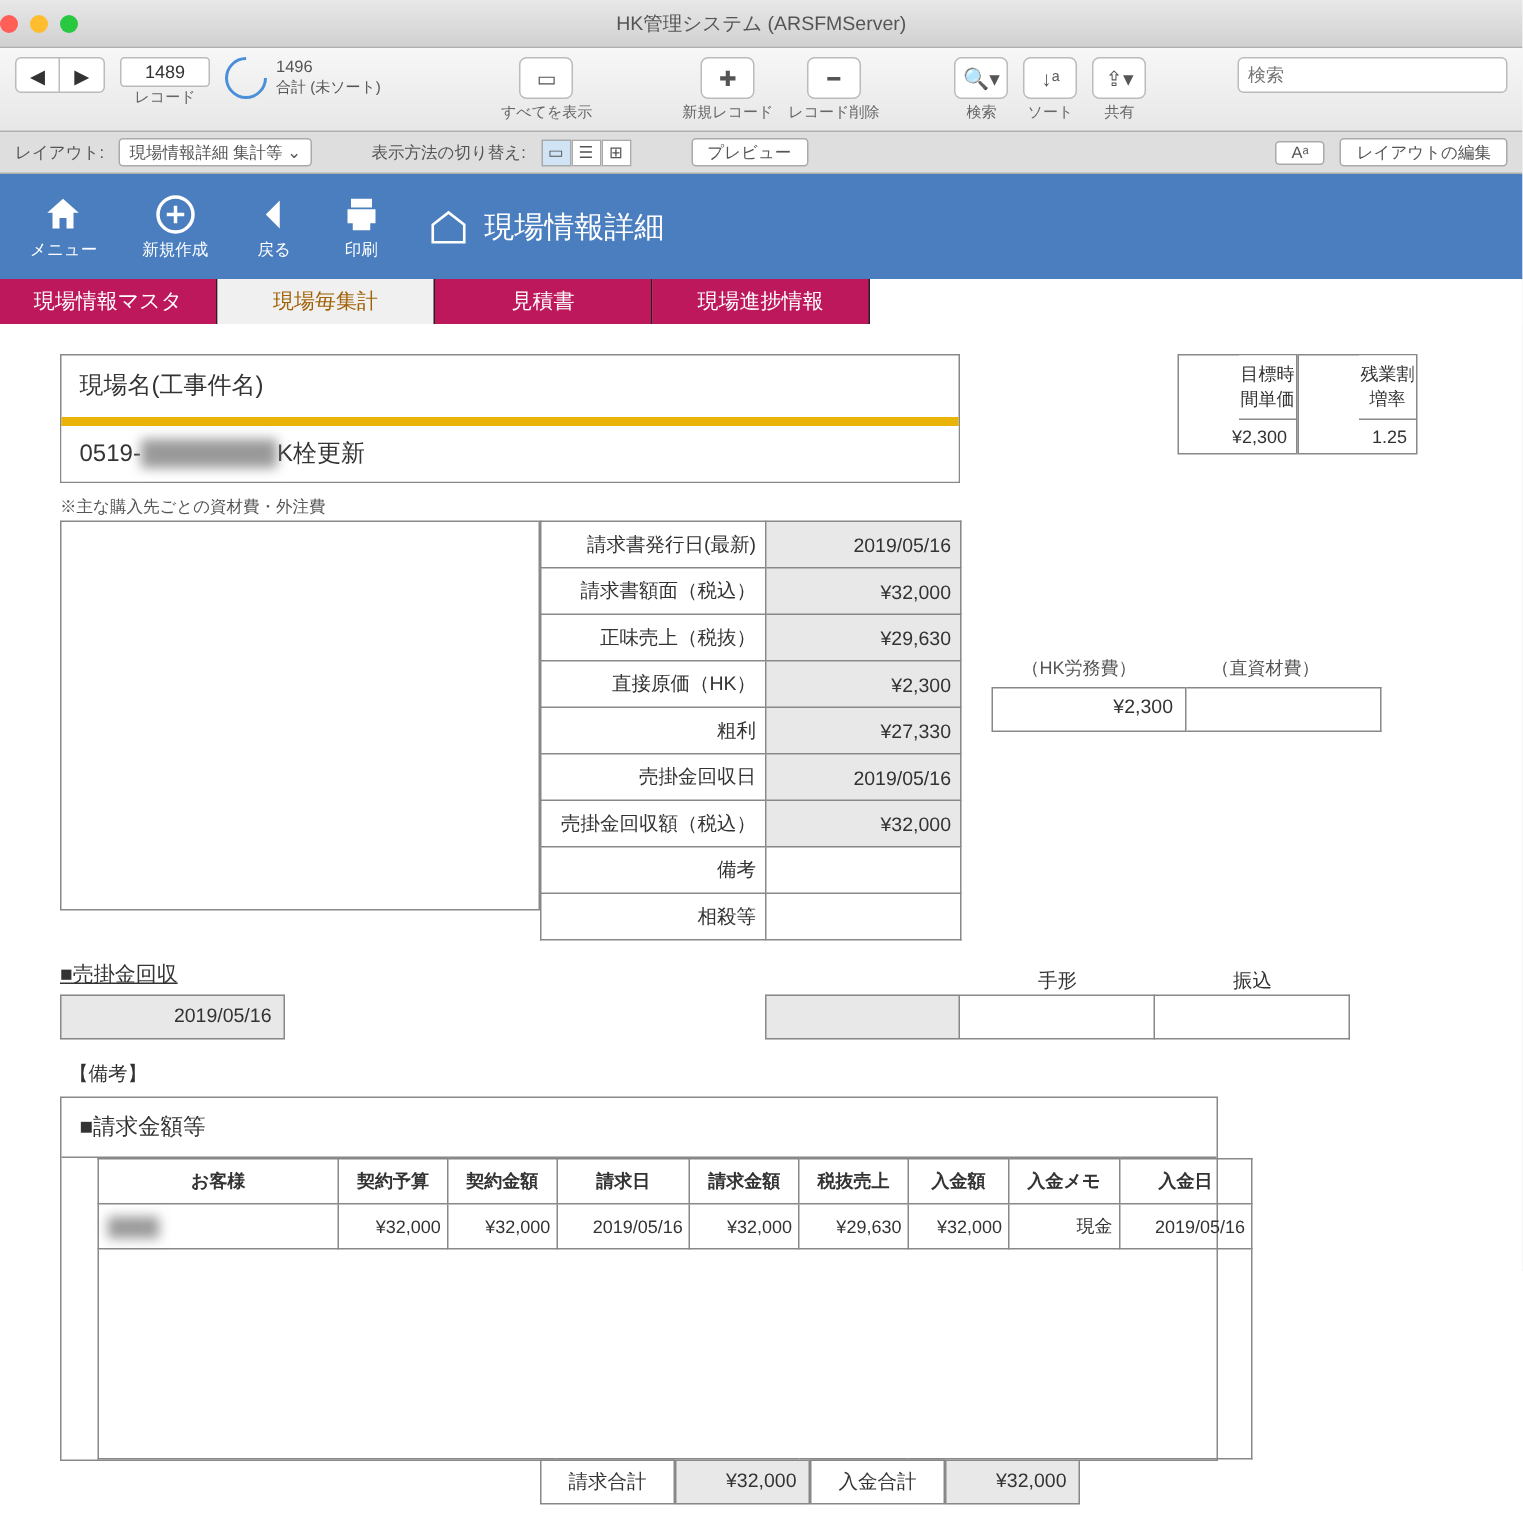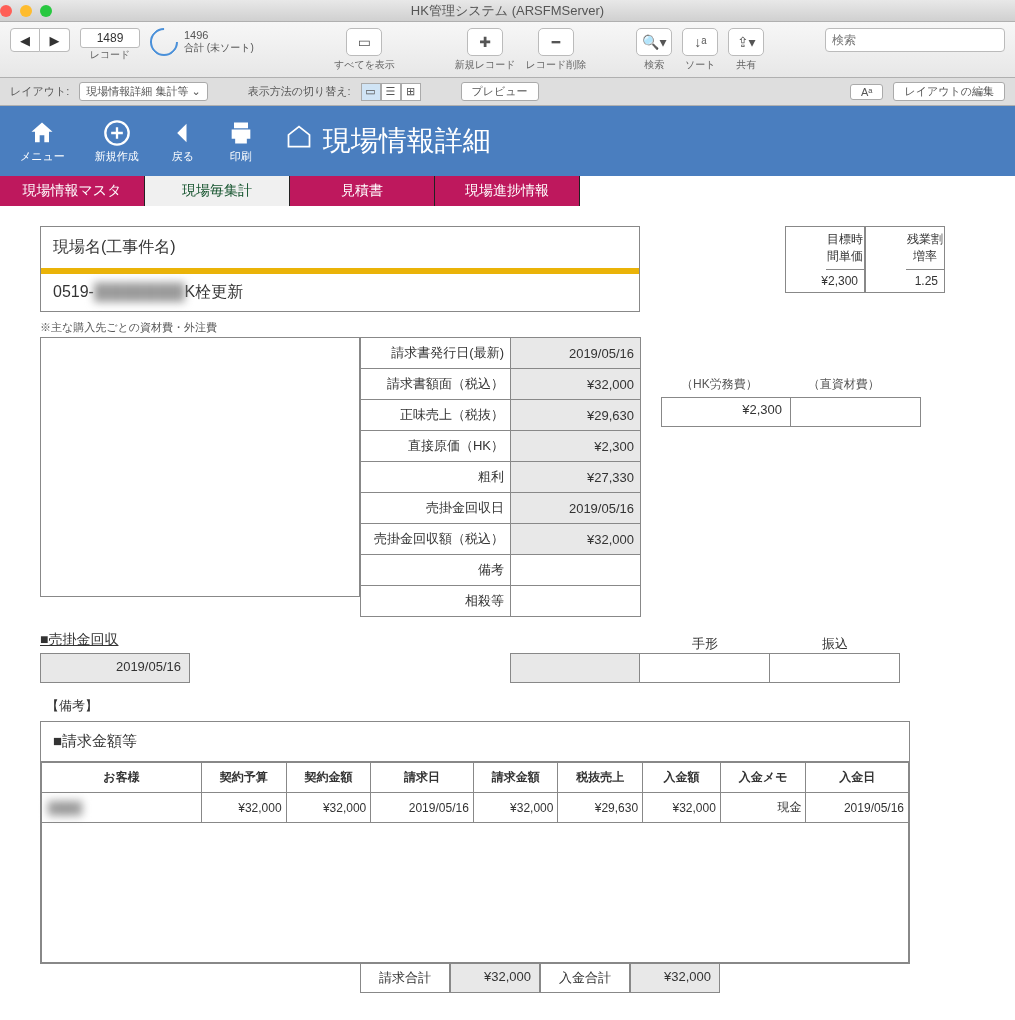--- a/index.html
+++ b/index.html
@@ -1,19 +1,19 @@
 <!DOCTYPE html>
 <html><head>
 <meta charset="utf-8">
 <style>
 * { box-sizing: border-box; margin: 0; padding: 0; }
 body { font-family: -apple-system, "Hiragino Sans", sans-serif; font-size: 13px; background: #ececec; color: #333; width: 1015px; }
 
 
-.titlebar { height: 22px; background: linear-gradient(#e8e8e8,#d0d0d0); display:flex; align-items:center; padding: 0 0; border-bottom:1px solid #b0b0b0; position:relative;}
+.titlebar { height: 32px; background: linear-gradient(#e8e8e8,#d0d0d0); display:flex; align-items:center; padding: 0 0; border-bottom:1px solid #b0b0b0; position:relative;}
 .traffic { display:flex; gap:8px; }
 .dot { width:12px; height:12px; border-radius:50%; }
 .dot.red{background:#ff5f57;} .dot.yellow{background:#febc2e;} .dot.green{background:#28c840;}
 .win-title { position:absolute; left:0; right:0; text-align:center; font-size:13px; color:#555;}
 
 
 .toolbar { height: 56px; background: linear-gradient(#f7f7f7,#e7e7e7); border-bottom:1px solid #b0b0b0; display:flex; align-items:flex-start; padding: 6px 10px; gap:10px;}
 .tbgroup { display:flex; flex-direction:column; align-items:center; gap:2px;}
 .tbgroup .tbtn { display:flex; }
 .navbtn { width:30px; height:24px; border:1px solid #bbb; background:#fff; display:flex; align-items:center; justify-content:center; border-radius:4px 0 0 4px;}
@@ -33,26 +33,26 @@
 .viewbtns { display:flex; gap:0;}
 .viewbtn { width:20px; height:18px; border:1px solid #aaa; background:#fff; display:flex;align-items:center;justify-content:center;}
 .viewbtn.active{background:#d0e4f5;}
 .previewbtn{border:1px solid #aaa; background:#fff; padding:1px 10px; border-radius:3px; font-size:11px;}
 
 
 .bluehdr { background:#4a7ebf; color:#fff; height:70px; display:flex; align-items:center; padding:0 20px; gap:30px;}
 .bluehdr .hicon { display:flex; flex-direction:column; align-items:center; gap:2px; cursor:pointer;}
 .bluehdr .hicon svg { width:28px; height:28px; fill:#fff;}
 .bluehdr .hicon span { font-size:11px;}
-.bluehdr .pagetitle { font-size:28px; font-weight:500; display:flex; align-items:flex-start; gap:10px;}
+.bluehdr .pagetitle { font-size:20px; font-weight:500; display:flex; align-items:center; gap:10px;}
 
 
 .tabs { display:flex; background:#fff;}
 .tab { flex:0 0 145px; text-align:center; padding:6px 0; font-size:14px; background:#be185d; color:#fff; border-right:1px solid #222;}
-.tab.active { background:#f0f0f0; color:#14532d;}
+.tab.active { background:#f0f0f0; color:#a16207;}
 .tabs::after{content:""; flex:1; background:#fff;}
 
 
 .content { background:#fff; padding:20px 30px 10px 40px; min-height:820px;}
 .sitebox { border:1px solid #888; width:600px; margin-bottom:8px;}
 .sitebox .lbl { padding:10px 12px; font-size:16px; border-bottom:6px solid #eab308;}
 .sitebox .val { padding:8px 12px; font-size:16px; background:#fff;}
 
 .rates { position:absolute; right:40px; top:0; display:flex;}
 .rates .rc { border:1px solid #888; width:80px; text-align:center; font-size:12px;}
@@ -75,23 +75,23 @@
 .extcols { margin-left:20px; }
 .extcols .exh { display:flex; gap:50px; font-size:12px; color:#555; padding:4px 0 4px 20px;}
 .extcols .exv { display:flex;}
 .extcols .exv .c { border:1px solid #888; width:130px; height:30px; text-align:right; padding:4px 8px; font-size:13px;}
 .extcols .exv .c + .c { border-left:none;}
 
 .sectlbl { font-size:14px; margin:10px 0 4px 0;}
 
 .biko { font-size:13px; margin:14px 0 6px 6px;}
 
-.billbox { border:1px solid #888; width:870px;}
+.billbox { border:1px solid #888; width:772px;}
 .billbox .bh { padding:10px 12px; font-size:15px; border-bottom:1px solid #888;}
-.billtbl { width:100%; border-collapse:collapse;}
+.billtbl { width:100%; border-collapse:collapse;margin-left:24px;}
 .billtbl th, .billtbl td { border:1px solid #888; padding:6px 4px; font-size:12px; text-align:center;}
 .billtbl td { text-align:right;}
 .billtbl td.l { text-align:left; padding-left:6px;}
 .billtbl .body { height:140px;}
 .billtbl .body td { vertical-align:top; border-top:none;}
 
 .totrow { display:flex;}
 .totrow .sp{width:320px;}
 .totrow .c{border:1px solid #888; width:90px; height:30px; text-align:center; padding:5px 0; font-size:13px;}
 .totrow .c.v{text-align:right; padding-right:8px; background:#e8e8e8;}
@@ -277,21 +277,21 @@
               <td class="k">備考</td>
               <td class="v vw"></td>
             </tr>
         <tr>
               <td class="k">相殺等</td>
               <td class="v vw"></td>
             </tr>
       </tbody>
         </table>
     </div>
-    <div class="extcols" style="margin-top:35px;">
+    <div class="extcols" style="margin-top:86px;">
       <div class="exh">
           <span>（HK労務費）</span>
           <span>（直資材費）</span>
         </div>
       <div class="exv">
         <div class="c">¥2,300</div>
         <div class="c"></div>
       </div>
     </div>
   </div>

